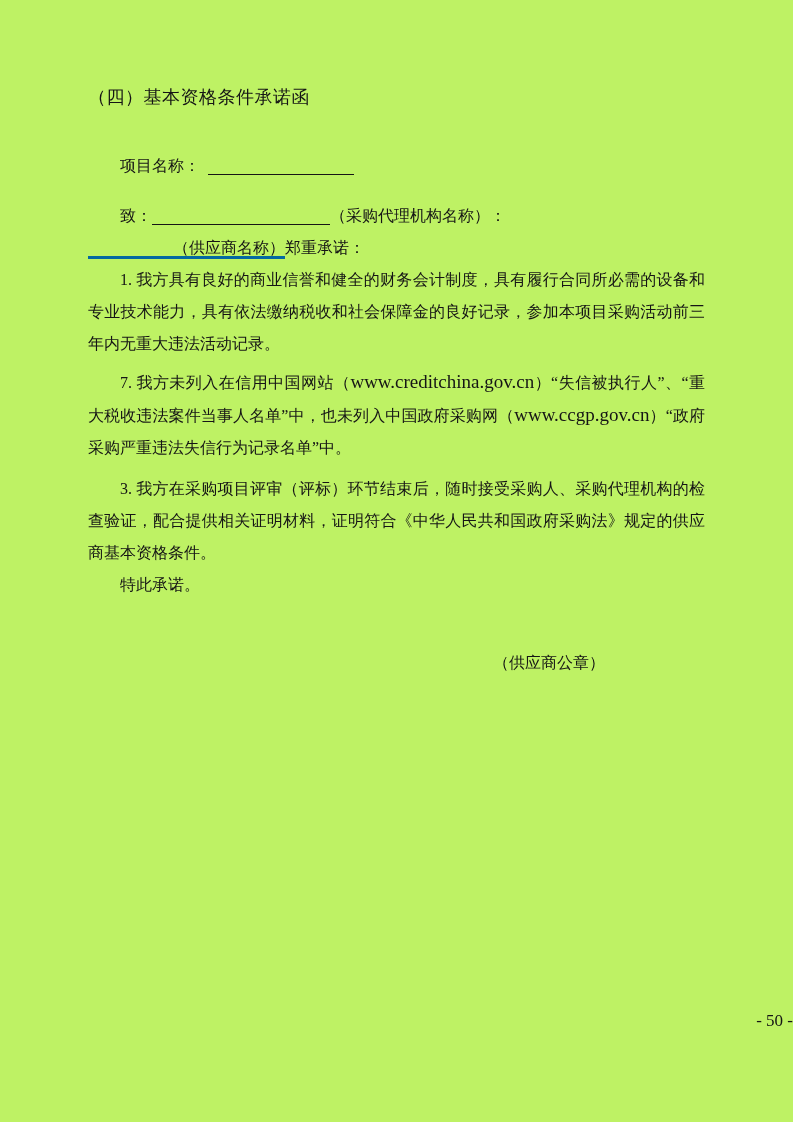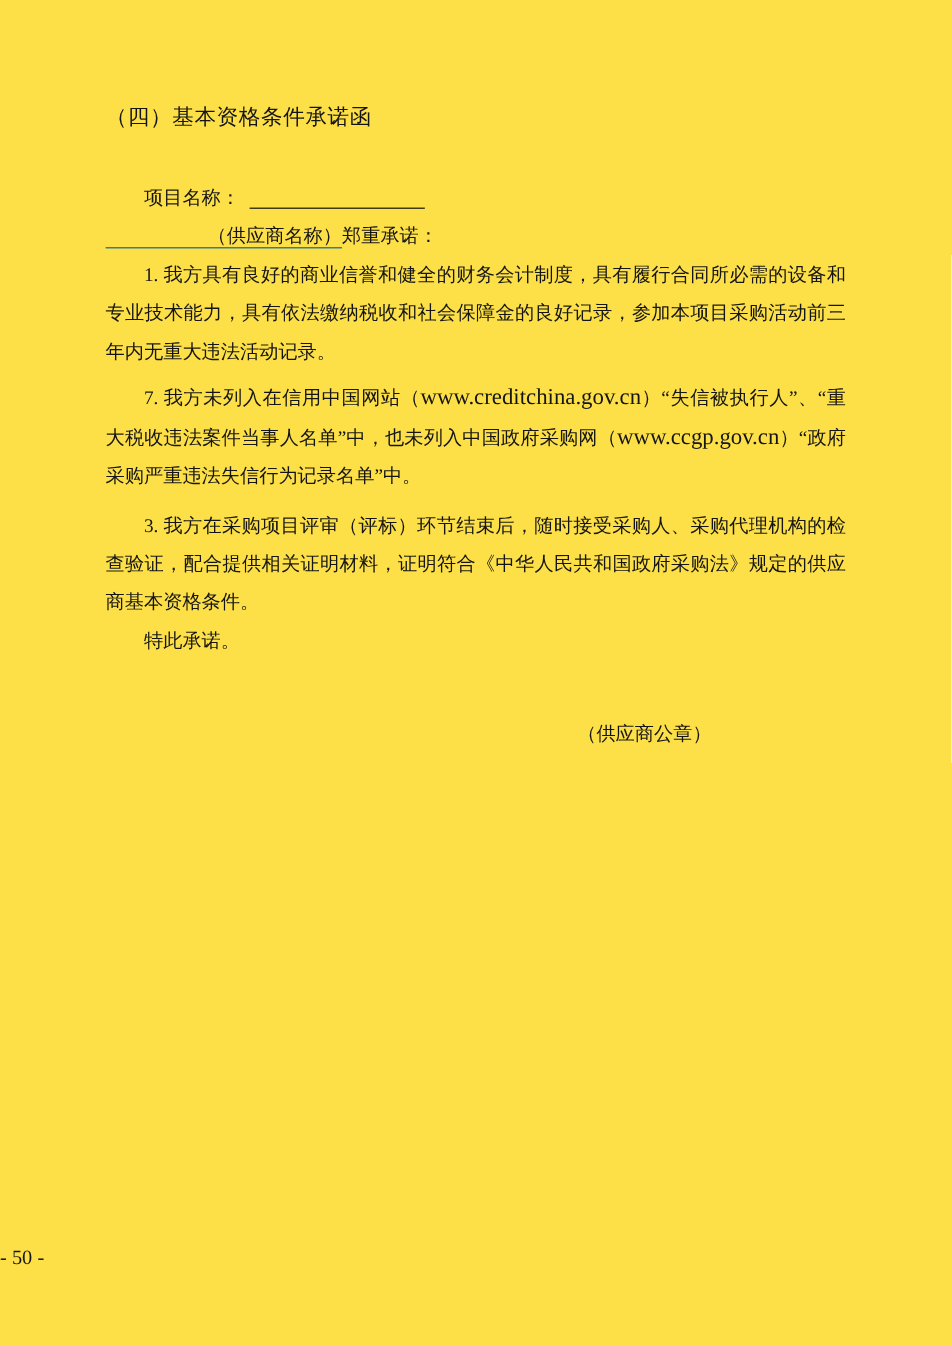--- a/index.html
+++ b/index.html
@@ -1,20 +1,20 @@
 <!DOCTYPE html>
 <html><head>
 <meta charset="utf-8">
 <style>
   html, body { margin: 0; padding: 0; background: #ffffff; }
   .page {
     position: relative;
     width: 793px;
     height: 1122px;
-    background: #fde047;
+    background: #bef264;
     color: #151515;
     font-family: "Liberation Serif", "DejaVu Serif", serif;
     padding: 84px 88px 0 88px;
     box-sizing: border-box;
     overflow: hidden;
   }
   .doc-title {
     font-size: 18px;
     font-weight: normal;
     line-height: 26px;
@@ -31,21 +31,21 @@
   .project-line { margin-top: 40px; }
   .to-line { margin-top: 18px; }
   .blank {
     display: inline-block;
     border-bottom: 1px solid #151515;
     height: 16px;
     vertical-align: -4px;
   }
   .blank-project { width: 146px; margin-left: 8px; }
   .blank-agency  { width: 178px; }
-  .u { border-bottom: 1px solid #0369a1; margin-top: 24px; }
+  .u { border-bottom: 3px solid #0369a1; margin-top: 24px; }
   .blank-inner { display: inline-block; width: 85px; height: 1px; }
   .para {
     font-size: 16px;
     line-height: 32px;
     margin: 0;
     text-indent: 2em;
     text-align: justify;
   }
   .para-2 { margin-top: 6px; }
   .para-3 { margin-top: 9px; }
@@ -54,43 +54,46 @@
     font-family: Liberation Serif, serif;
     font-size: 19px;
   }
   .signature {
     margin-top: 48px;
     text-align: right;
     padding-right: 100px;
     font-size: 16px;
     line-height: 28px;
   }
-  .signature p { margin: 12px; }
+  .signature p { margin: 0; }
   .sig-date { padding-right: 4px; }
   .footer {
     position: absolute;
-    top: 1038px;
+    top: 1011px;
     left: 0;
     width: 100%;
-    text-align: left;
+    text-align: right;
     font-size: 17px;
     line-height: 20px;
   }
 </style>
 </head>
 <body>
 
 <div class="page">
 
   <h1 class="doc-title">（四）基本资格条件承诺函</h1>
 
   <p class="line indent2 project-line">
     <span>项目名称：</span><span class="blank blank-project"></span>
   </p>
 
+  <p class="line indent2 to-line">
+    <span>致：</span><span class="blank blank-agency"></span><span>（采购代理机构名称）：</span>
+  </p>
 
   <p class="line">
     <span class="u"><span class="blank-inner"></span><span>（供应商名称）</span></span><span>郑重承诺：</span>
   </p>
 
   <p class="para para-1">1. 我方具有良好的商业信誉和健全的财务会计制度，具有履行合同所必需的设备和专业技术能力，具有依法缴纳税收和社会保障金的良好记录，参加本项目采购活动前三年内无重大违法活动记录。</p>
 
   <p class="para para-2"><span>7. 我方未列入在信用中国网站（</span><span class="mono">www.creditchina.gov.cn</span><span>）“失信被执行人”、“重大税收违法案件当事人名单”中，也未列入中国政府采购网（</span><span class="mono">www.ccgp.gov.cn</span><span>）“政府采购严重违法失信行为记录名单”中。</span></p>
 
   <p class="para para-3">3. 我方在采购项目评审（评标）环节结束后，随时接受采购人、采购代理机构的检查验证，配合提供相关证明材料，证明符合《中华人民共和国政府采购法》规定的供应商基本资格条件。</p>

